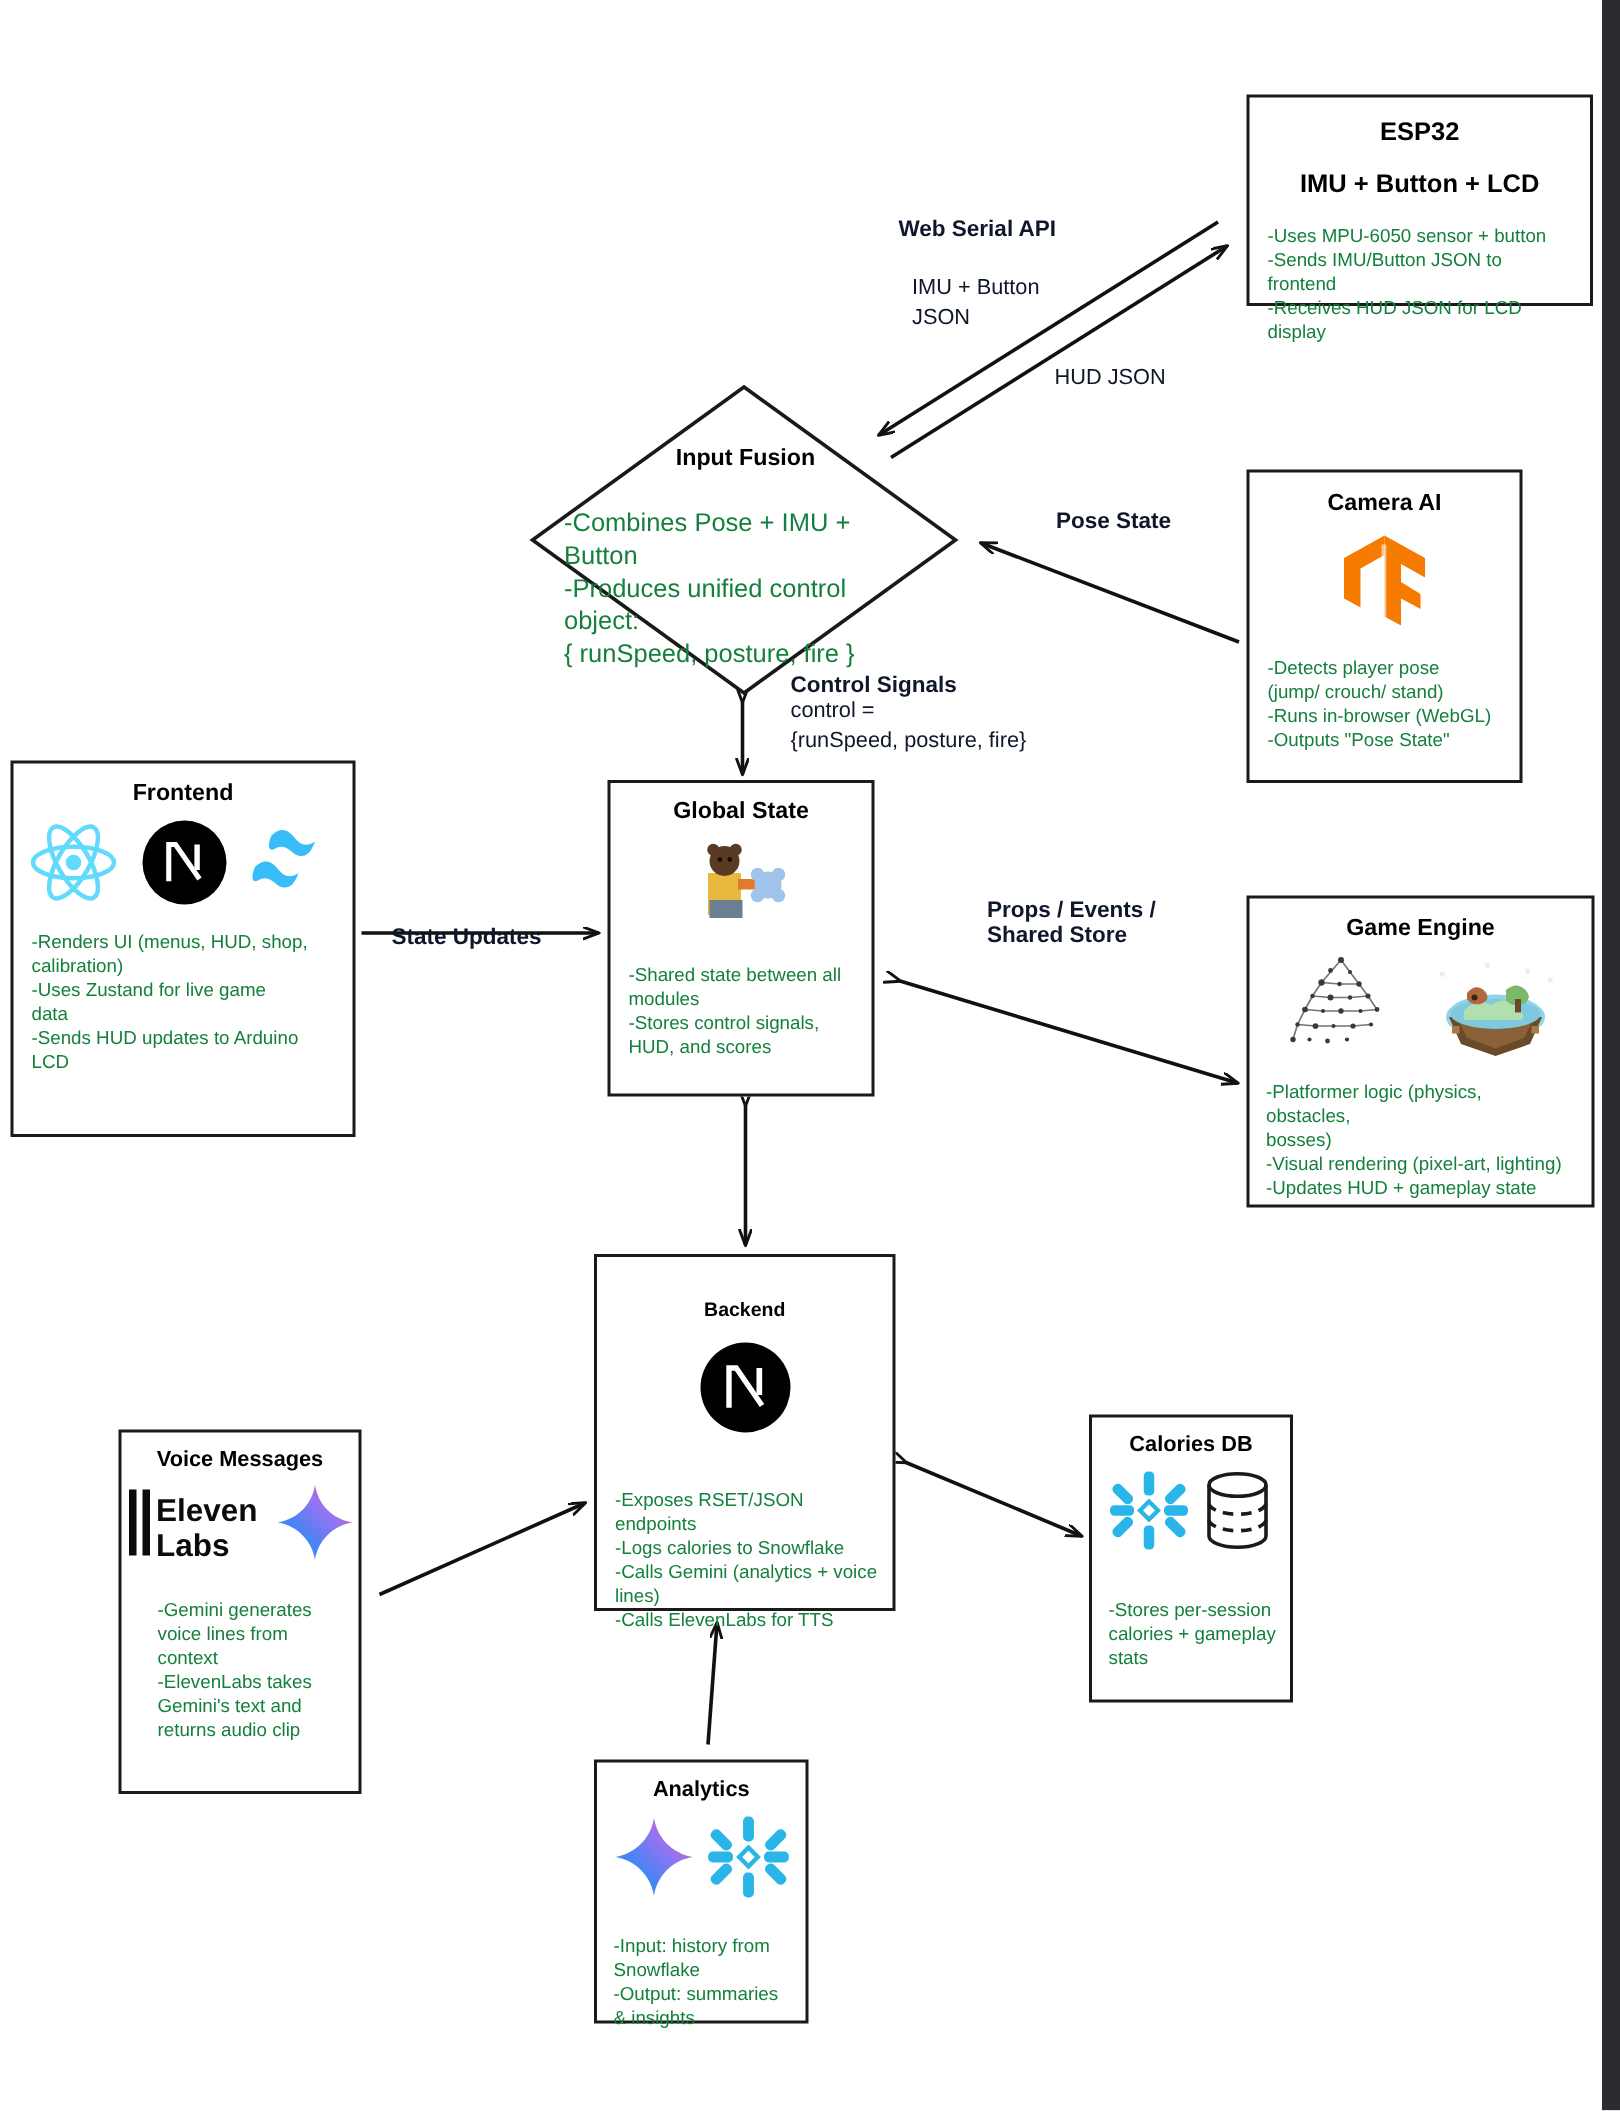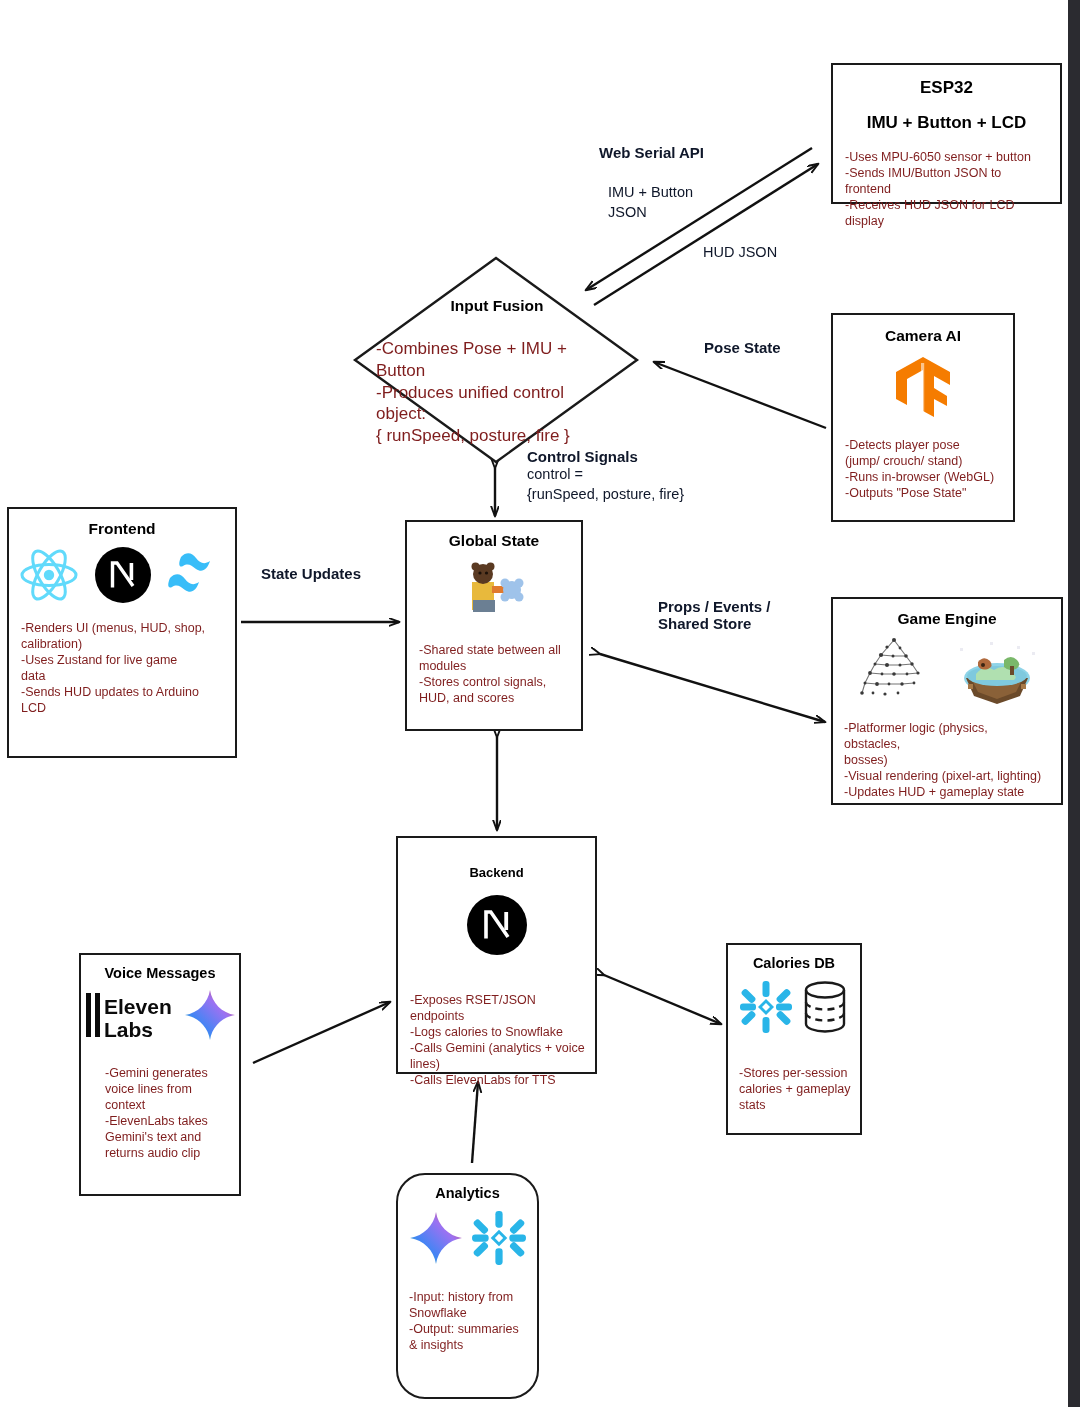--- a/index.html
+++ b/index.html
@@ -3,21 +3,21 @@
 <meta charset="utf-8">
 <style>
   html,body{margin:0;padding:0;background:#fff;}
   body{font-family:"Liberation Sans","DejaVu Sans",sans-serif;}
   #canvas{position:relative;width:1080px;height:1407px;background:#ffffff;overflow:hidden;}
   #rightstrip{position:absolute;top:0;right:0;width:12px;height:1407px;background:#2b2b30;}
   svg#wires{position:absolute;top:0;left:0;width:1080px;height:1407px;pointer-events:none;}
 
   .node{position:absolute;background:#fff;border:2px solid #1a1a1a;box-sizing:border-box;}
   .title{font-weight:bold;text-align:center;color:#000;}
-  .desc{color:#7f1d1d;line-height:1.28;}
+  .desc{color:#15803d;line-height:1.28;}
   .logos{display:flex;align-items:center;justify-content:center;gap:10px;}
 
   
   #esp32{left:831px;top:63px;width:231px;height:141px;}
   #esp32 .title{font-size:17px;margin-top:13px;}
   #esp32 .title2{font-size:17px;font-weight:bold;text-align:center;margin-top:15px;}
   #esp32 .desc{font-size:12.5px;margin:16px 0 0 12px;padding-right:8px;}
 
   
   #fusion{position:absolute;left:352px;top:255px;width:288px;height:210px;}
@@ -62,35 +62,35 @@
   #voice .logos{margin-top:6px;gap:4px;}
   #voice .desc{font-size:12.5px;margin:22px 0 0 24px;padding-right:6px;}
 
   
   #calories{left:726px;top:943px;width:136px;height:192px;}
   #calories .title{font-size:14.5px;margin-top:10px;}
   #calories .logos{margin-top:8px;gap:6px;}
   #calories .desc{font-size:12.5px;margin:30px 0 0 11px;padding-right:5px;}
 
   
-  #analytics{left:396px;top:1173px;width:143px;height:226px;border-radius:29px;}
+  #analytics{left:396px;top:1173px;width:143px;height:176px;}
   #analytics .title{font-size:14.5px;margin-top:10px;}
   #analytics .logos{margin-top:8px;gap:6px;}
   #analytics .desc{font-size:12.5px;margin:22px 0 0 11px;padding-right:5px;}
 
   
   .edgelabel{position:absolute;color:#0f172a;}
   .edgelabel .lbold{font-weight:bold;font-size:15px;white-space:pre;}
   .edgelabel .lnorm{font-size:14.5px;white-space:pre;line-height:1.35;}
   #lbl-webserial{left:599px;top:144px;}
   #lbl-imubutton{left:608px;top:183px;}
   #lbl-hudjson{left:703px;top:243px;}
   #lbl-posestate{left:704px;top:339px;}
   #lbl-control{left:527px;top:448px;}
-  #lbl-stateupd{left:261px;top:565px;}
+  #lbl-stateupd{left:261px;top:616px;}
   #lbl-props{left:658px;top:598px;}
 </style>
 </head>
 <body>
 
 <div id="canvas">
 
   <svg id="wires" viewBox="0 0 1080 1407">
     <defs>
       <marker id="ah" markerWidth="13" markerHeight="13" refX="10.5" refY="4.2" orient="auto" markerUnits="userSpaceOnUse">

